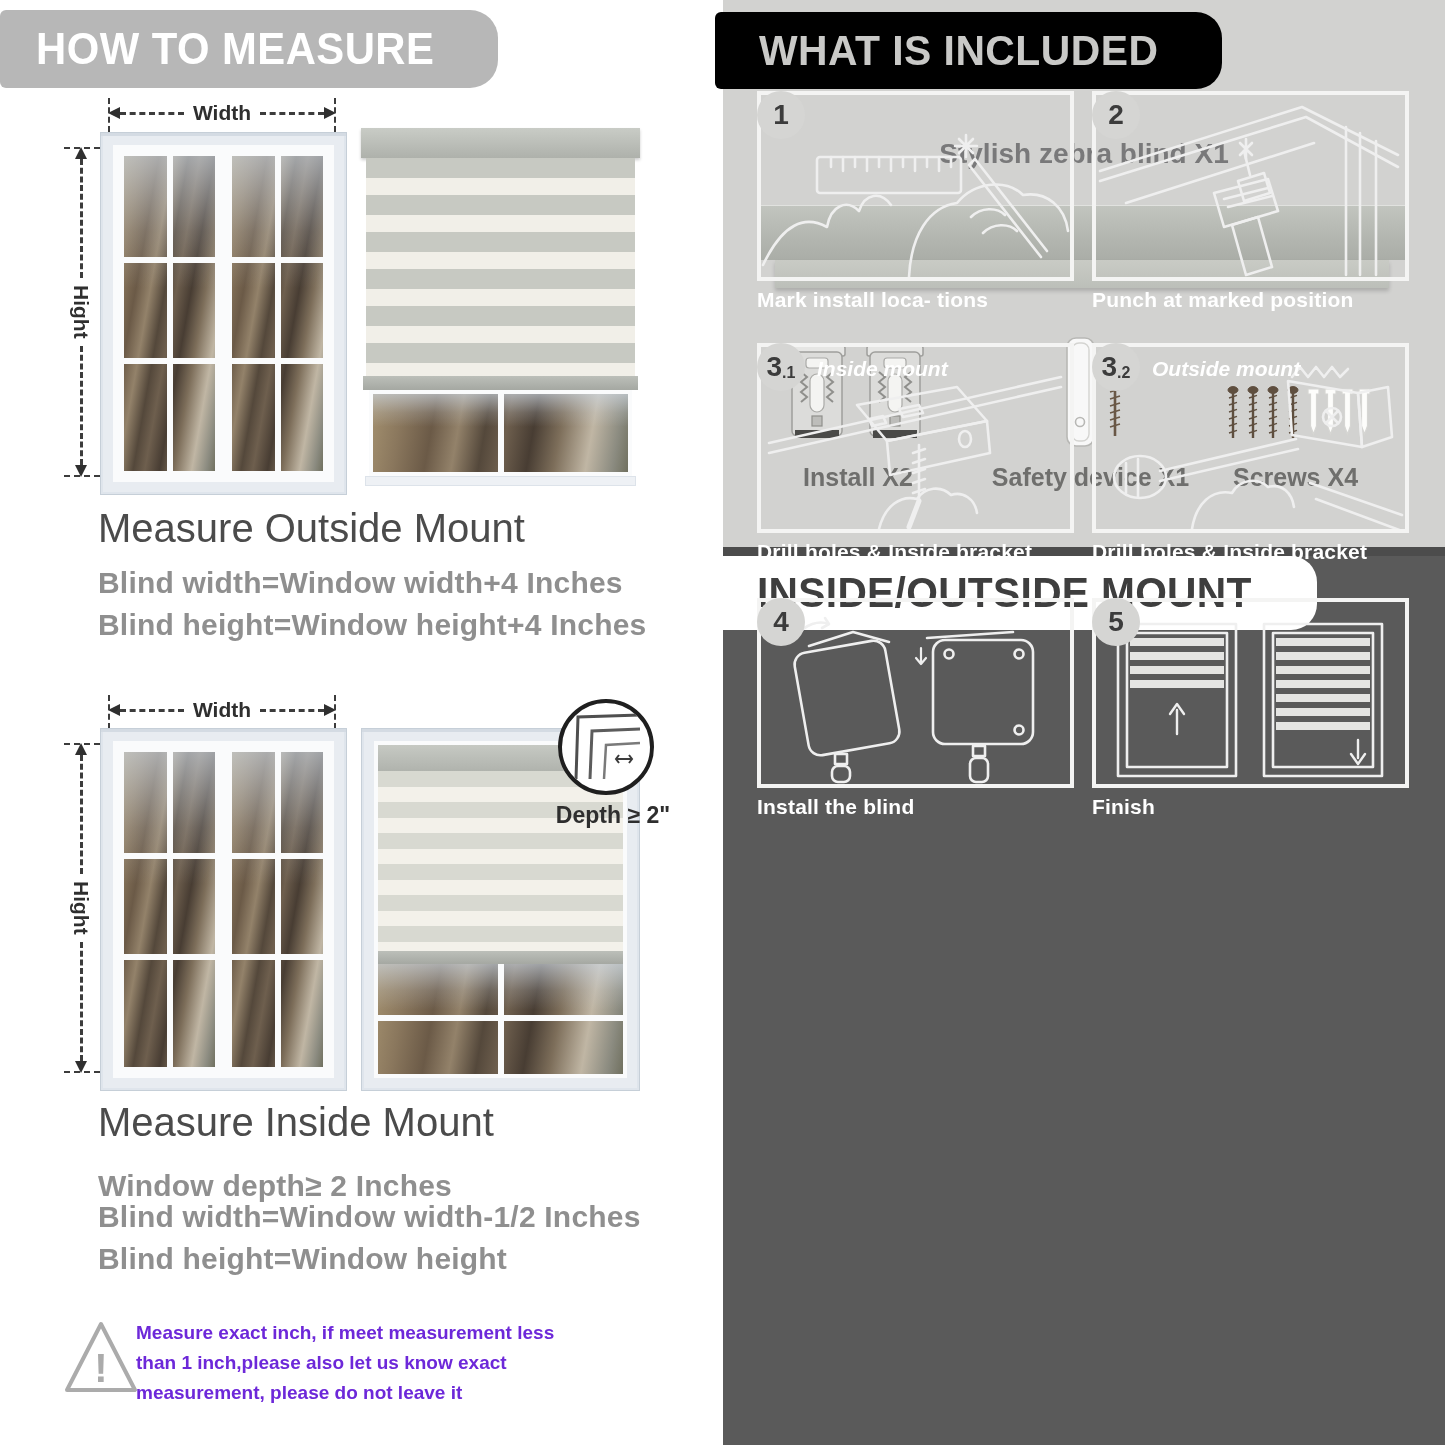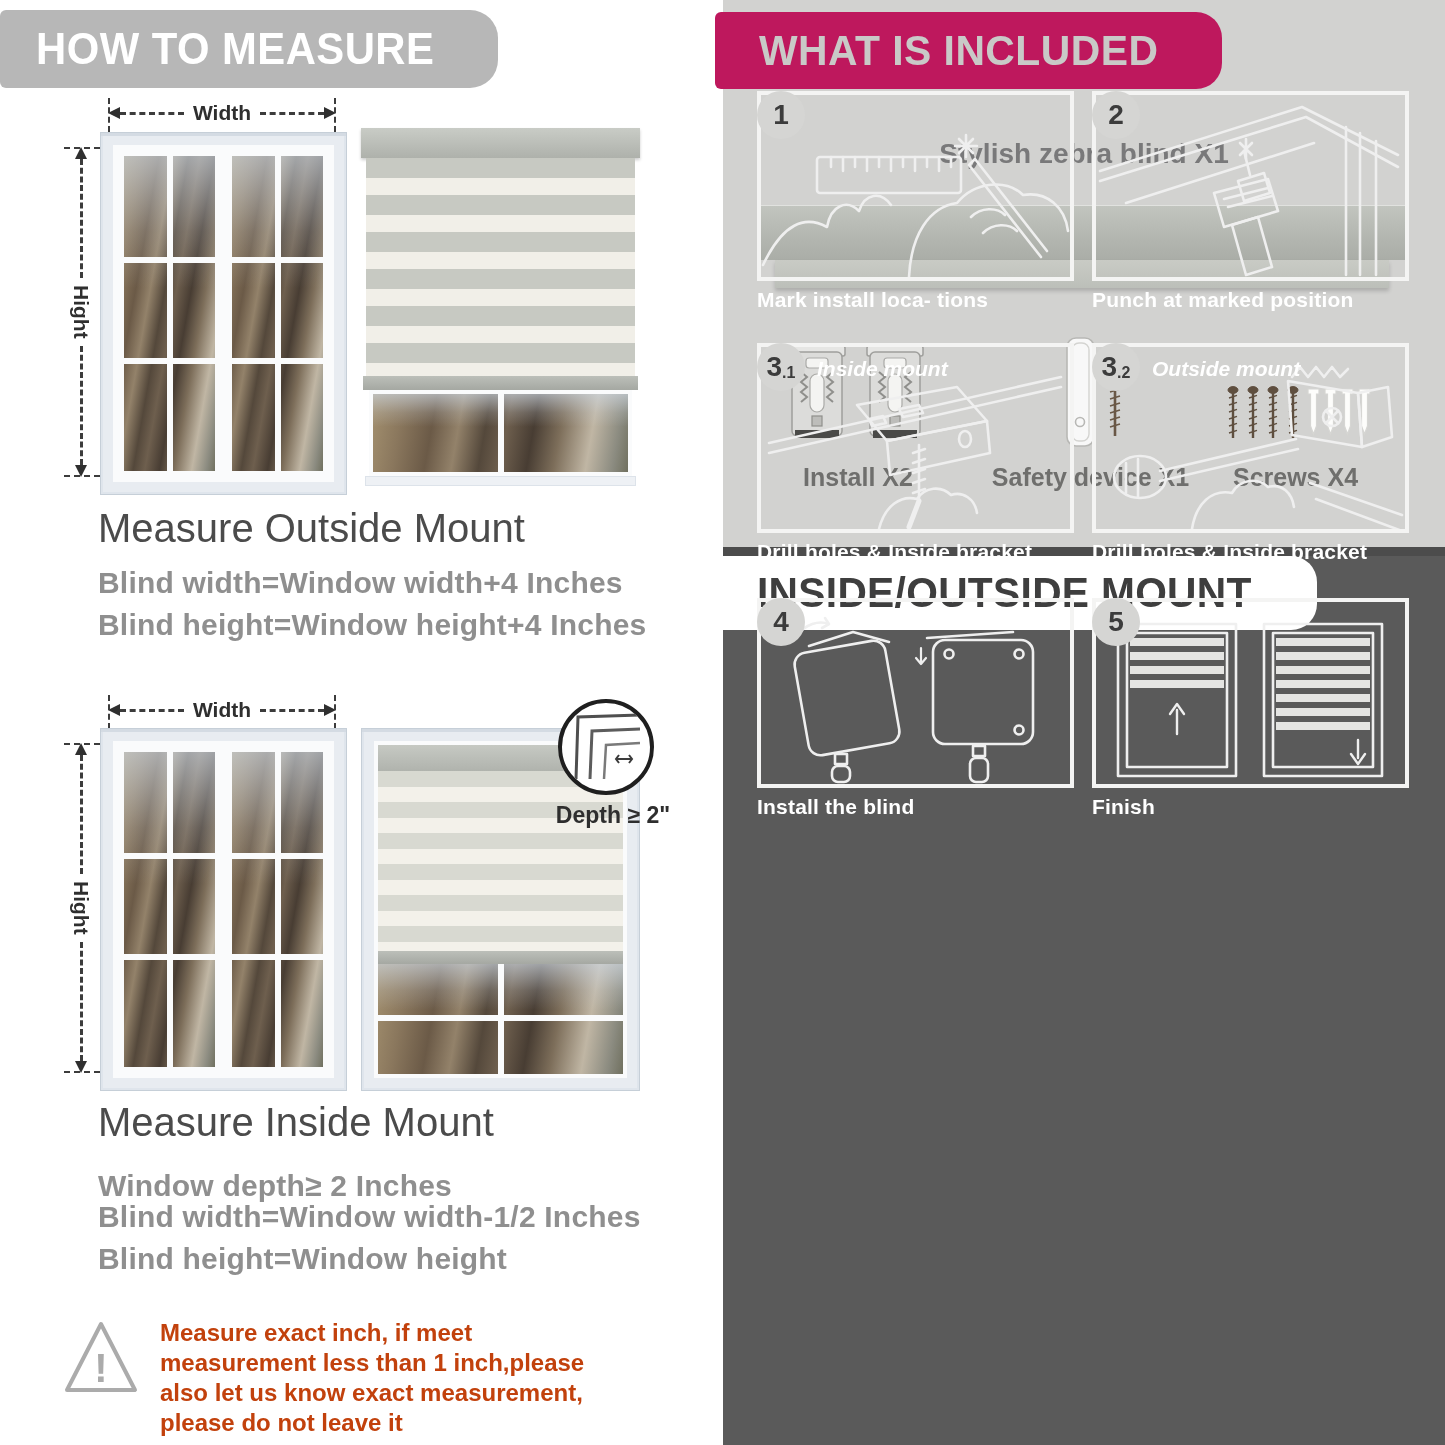--- a/index.html
+++ b/index.html
@@ -63,27 +63,27 @@
   .b2-under{position:relative;flex:1;}
 
   .h2{position:absolute;font-size:40px;font-weight:normal;color:#4b4b4b;white-space:nowrap;}
   .rule{position:absolute;font-size:30px;font-weight:bold;color:#8f8f8f;white-space:nowrap;letter-spacing:.2px;}
 
   .circle-detail{position:absolute;left:558px;top:699px;width:96px;height:96px;border-radius:50%;
                  background:#ffffff;border:4px solid #1f1f1f;box-sizing:border-box;overflow:hidden;}
   .depth-label{position:absolute;left:528px;top:802px;width:170px;text-align:center;
                font-size:23px;font-weight:bold;color:#2e2e2e;}
 
-  .warn-text{position:absolute;left:160px;top:1318px;width:448px;font-size:24px;line-height:30px;
-             font-weight:bold;color:#c2410c;}
+  .warn-text{position:absolute;left:136px;top:1318px;width:448px;font-size:19px;line-height:30px;
+             font-weight:bold;color:#6d28d9;}
 
   
   .rpanel{position:absolute;left:723px;top:0;width:722px;height:1445px;background:#5a5a5a;}
   .included{position:absolute;left:0;top:0;width:100%;height:547px;background:#d2d2d0;}
-  .wheader{position:absolute;left:-8px;top:12px;width:507px;height:77px;background:#be185d;
+  .wheader{position:absolute;left:-8px;top:12px;width:507px;height:77px;background:#000000;
            border-radius:6px 26px 26px 6px;display:flex;align-items:center;padding-left:44px;box-sizing:border-box;}
   .wheader span{font-size:43px;font-weight:bold;color:#c9c9c7;letter-spacing:.5px;
                 transform:scaleX(.95);transform-origin:left center;white-space:nowrap;}
   .product{position:absolute;left:0;top:138px;width:100%;text-align:center;font-size:28px;
            font-weight:bold;color:#79797a;}
   .cassette-img{position:absolute;left:36px;top:205px;width:646px;height:55px;
       background:linear-gradient(180deg,#c2c5bf 0%,#b4b7b1 55%,#aaada7 100%);
       box-shadow:inset 0 1px 0 rgba(255,255,255,.5);}
   .cassette-lip{position:absolute;left:52px;top:260px;width:614px;height:28px;
       background:linear-gradient(180deg,#c9cbc5 0%,#bcbfb9 100%);

